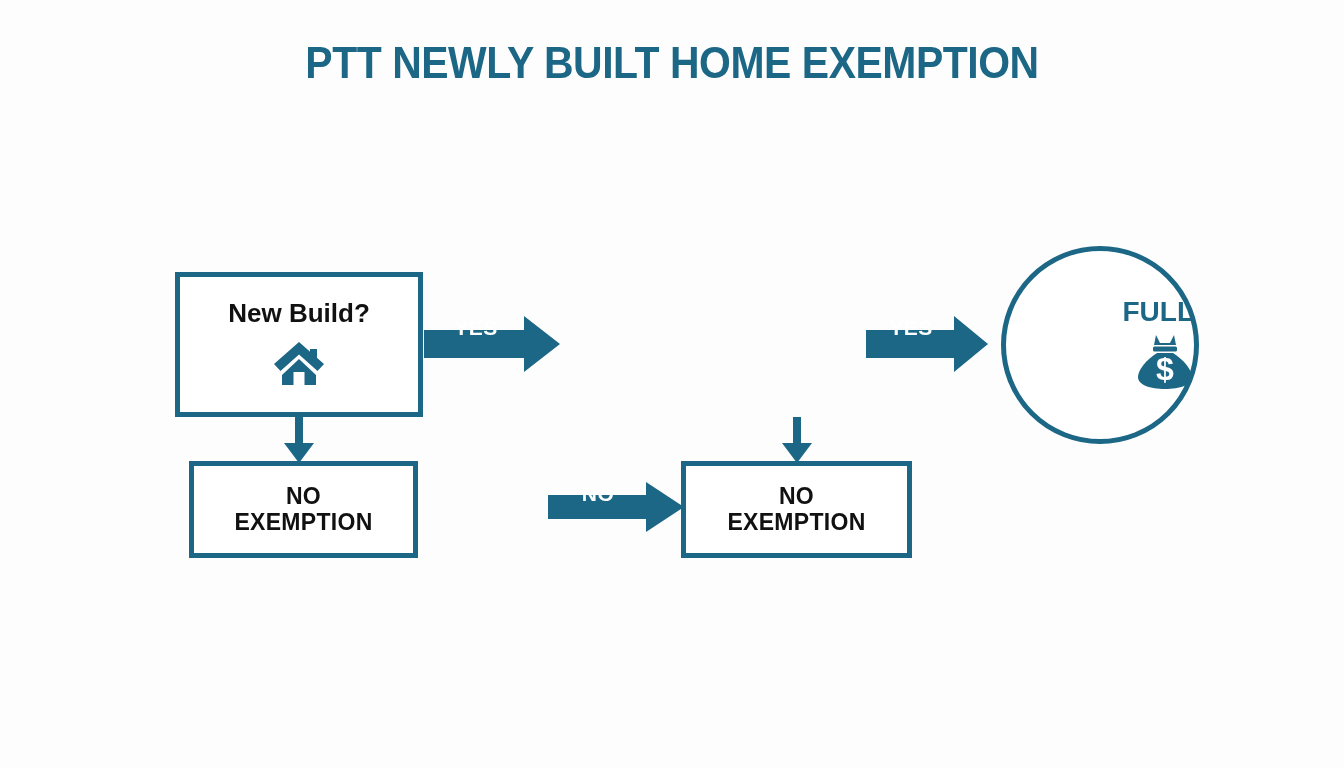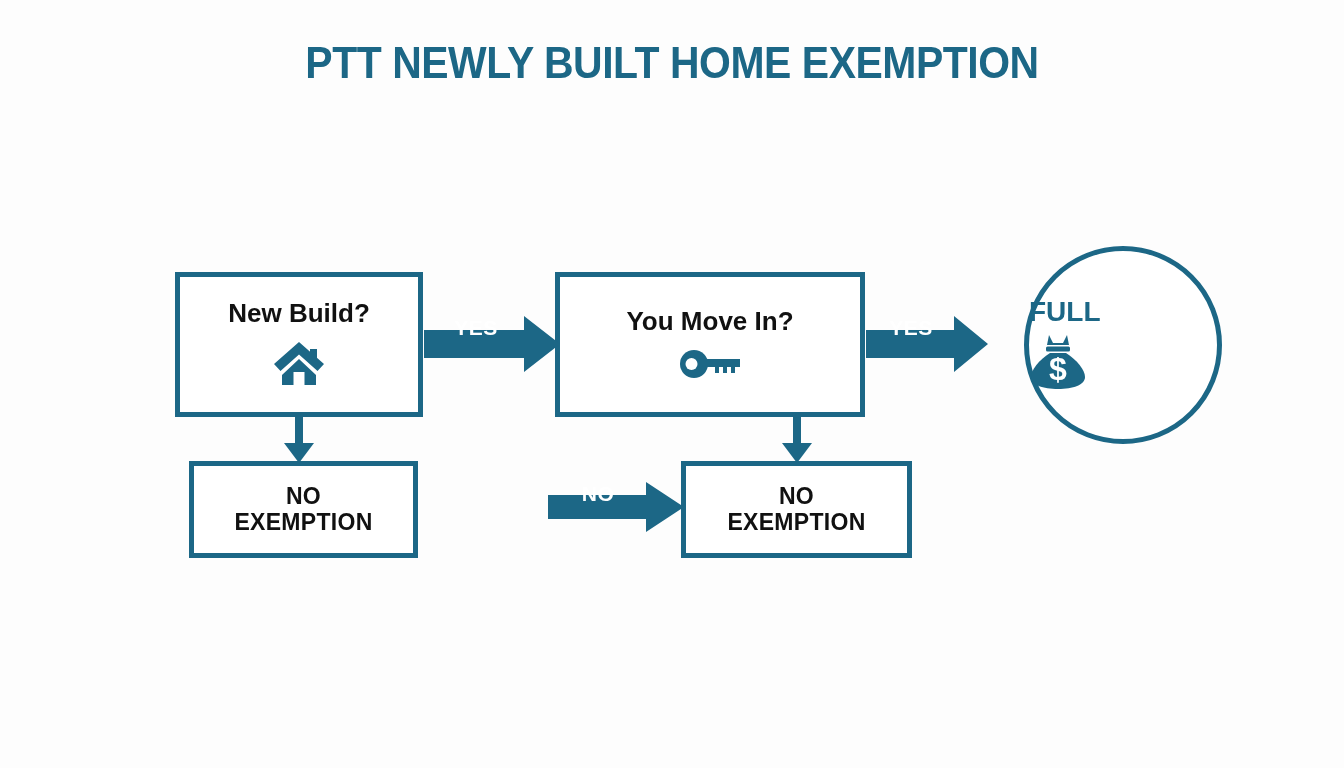--- a/index.html
+++ b/index.html
@@ -59,31 +59,31 @@
   .t-label { font-size: 23px; letter-spacing: 0.3px; }
 
   #node-new-build { left: 175px; top: 272px; width: 248px; height: 145px; }
   #node-move-in   { left: 555px; top: 272px; width: 310px; height: 145px; }
   #node-no-exempt-1 { left: 189px; top: 461px; width: 229px; height: 97px; }
   #node-no-exempt-2 { left: 681px; top: 461px; width: 231px; height: 97px; }
 
   
   #node-full-exemption {
     position: absolute;
-    left: 1024px;
+    left: 1001px;
     top: 246px;
     width: 198px;
     height: 198px;
     box-sizing: border-box;
     border: 5px solid #1c6786;
     border-radius: 50%;
     background: #ffffff;
     display: flex;
     flex-direction: column;
-    align-items: flex-start;
+    align-items: flex-end;
     justify-content: center;
   }
   #node-full-exemption .circle-label {
     color: #1c6786;
     font-size: 28px;
     font-weight: bold;
     line-height: 1.04;
     text-align: center;
     white-space: nowrap;
     font-family: "Liberation Sans", sans-serif;
@@ -135,33 +135,20 @@
     <div class="node-label q-label">New Build?</div>
     <span class="icon icon-house">
       <svg width="54" height="46" viewBox="0 0 54 46" xmlns="http://www.w3.org/2000/svg">
         <path d="M27 2 L2 24 L8.5 31 L27 14.5 L45.5 31 L52 24 Z" fill="#1c6786"></path>
         <rect x="38" y="9" width="7" height="11" fill="#1c6786"></rect>
         <path d="M27 19 L10 35 L10 45 L21.5 45 L21.5 32 L32.5 32 L32.5 45 L44 45 L44 35 Z" fill="#1c6786"></path>
       </svg>
     </span>
   </div>
 
-  <div class="node-box" id="node-move-in">
-    <div class="node-label q-label">You Move In?</div>
-    <span class="icon icon-key">
-      <svg width="62" height="28" viewBox="0 0 62 28" xmlns="http://www.w3.org/2000/svg">
-        <circle cx="15" cy="14" r="14" fill="#1c6786"></circle>
-        <circle cx="12.5" cy="14" r="6" fill="#ffffff"></circle>
-        <rect x="24" y="9" width="37" height="8" fill="#1c6786"></rect>
-        <rect x="36" y="17" width="4" height="6" fill="#1c6786"></rect>
-        <rect x="44" y="17" width="4" height="6" fill="#1c6786"></rect>
-        <rect x="52" y="17" width="4" height="6" fill="#1c6786"></rect>
-      </svg>
-    </span>
-  </div>
 
   <div class="node-box" id="node-no-exempt-1">
     <div class="node-label t-label">NO</div>
     <div class="node-label t-label">EXEMPTION</div>
   </div>
 
   <div class="node-box" id="node-no-exempt-2">
     <div class="node-label t-label">NO</div>
     <div class="node-label t-label">EXEMPTION</div>
   </div>

